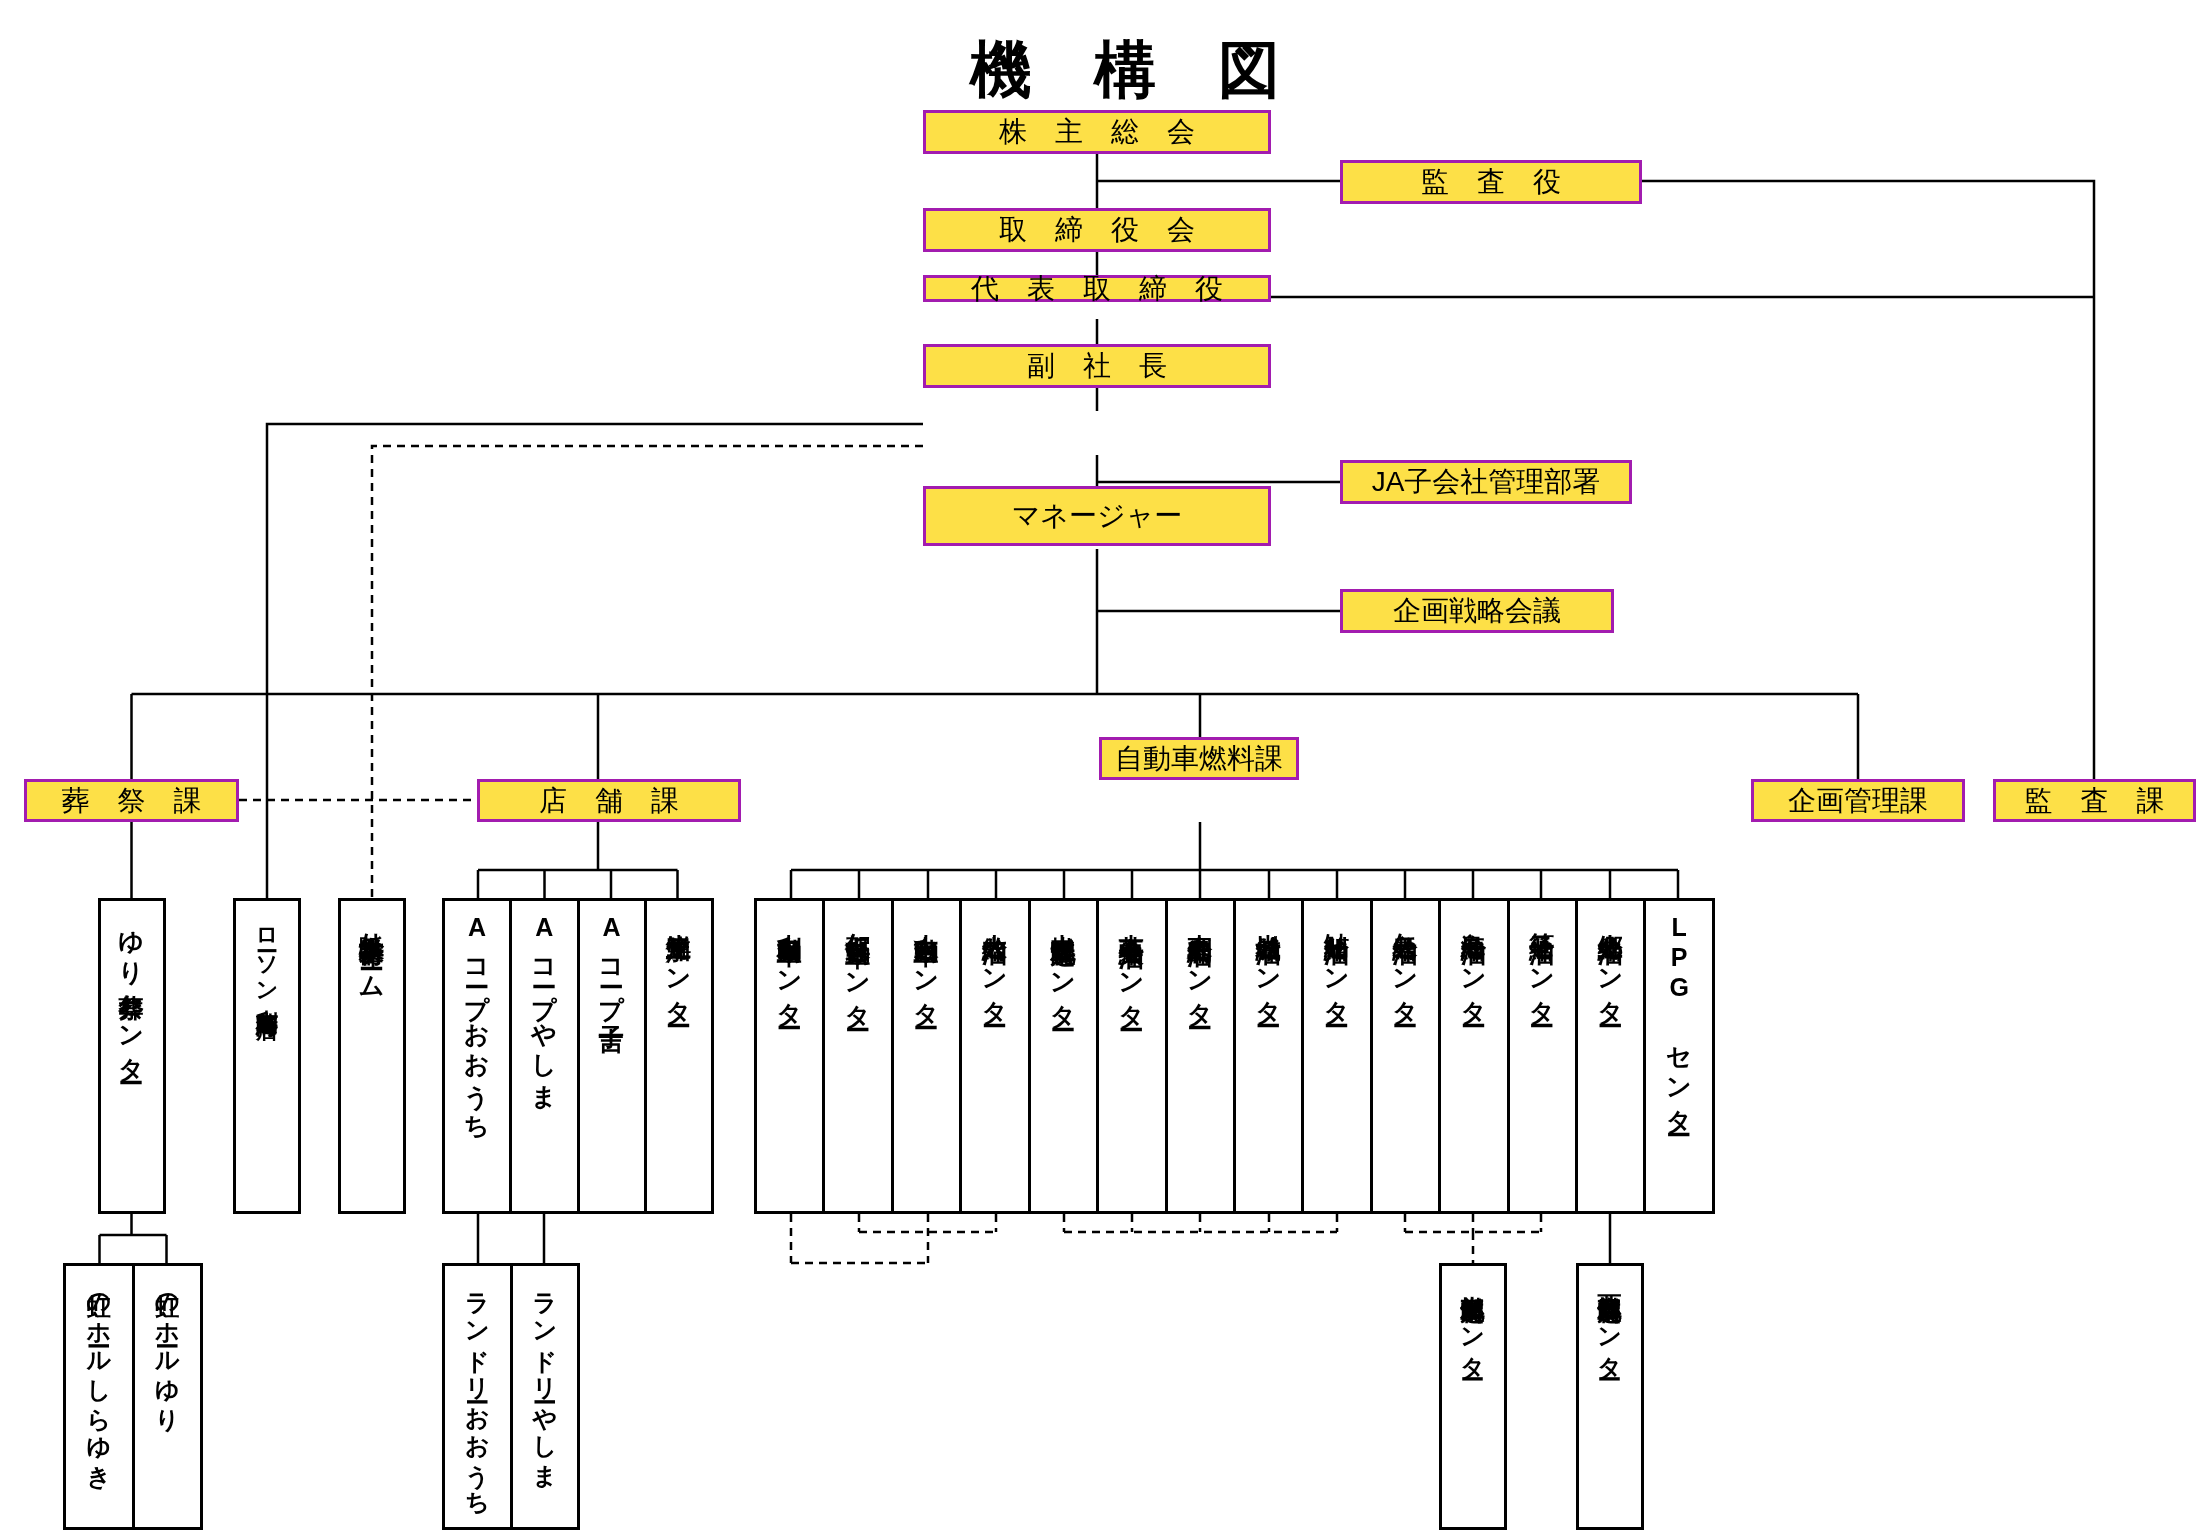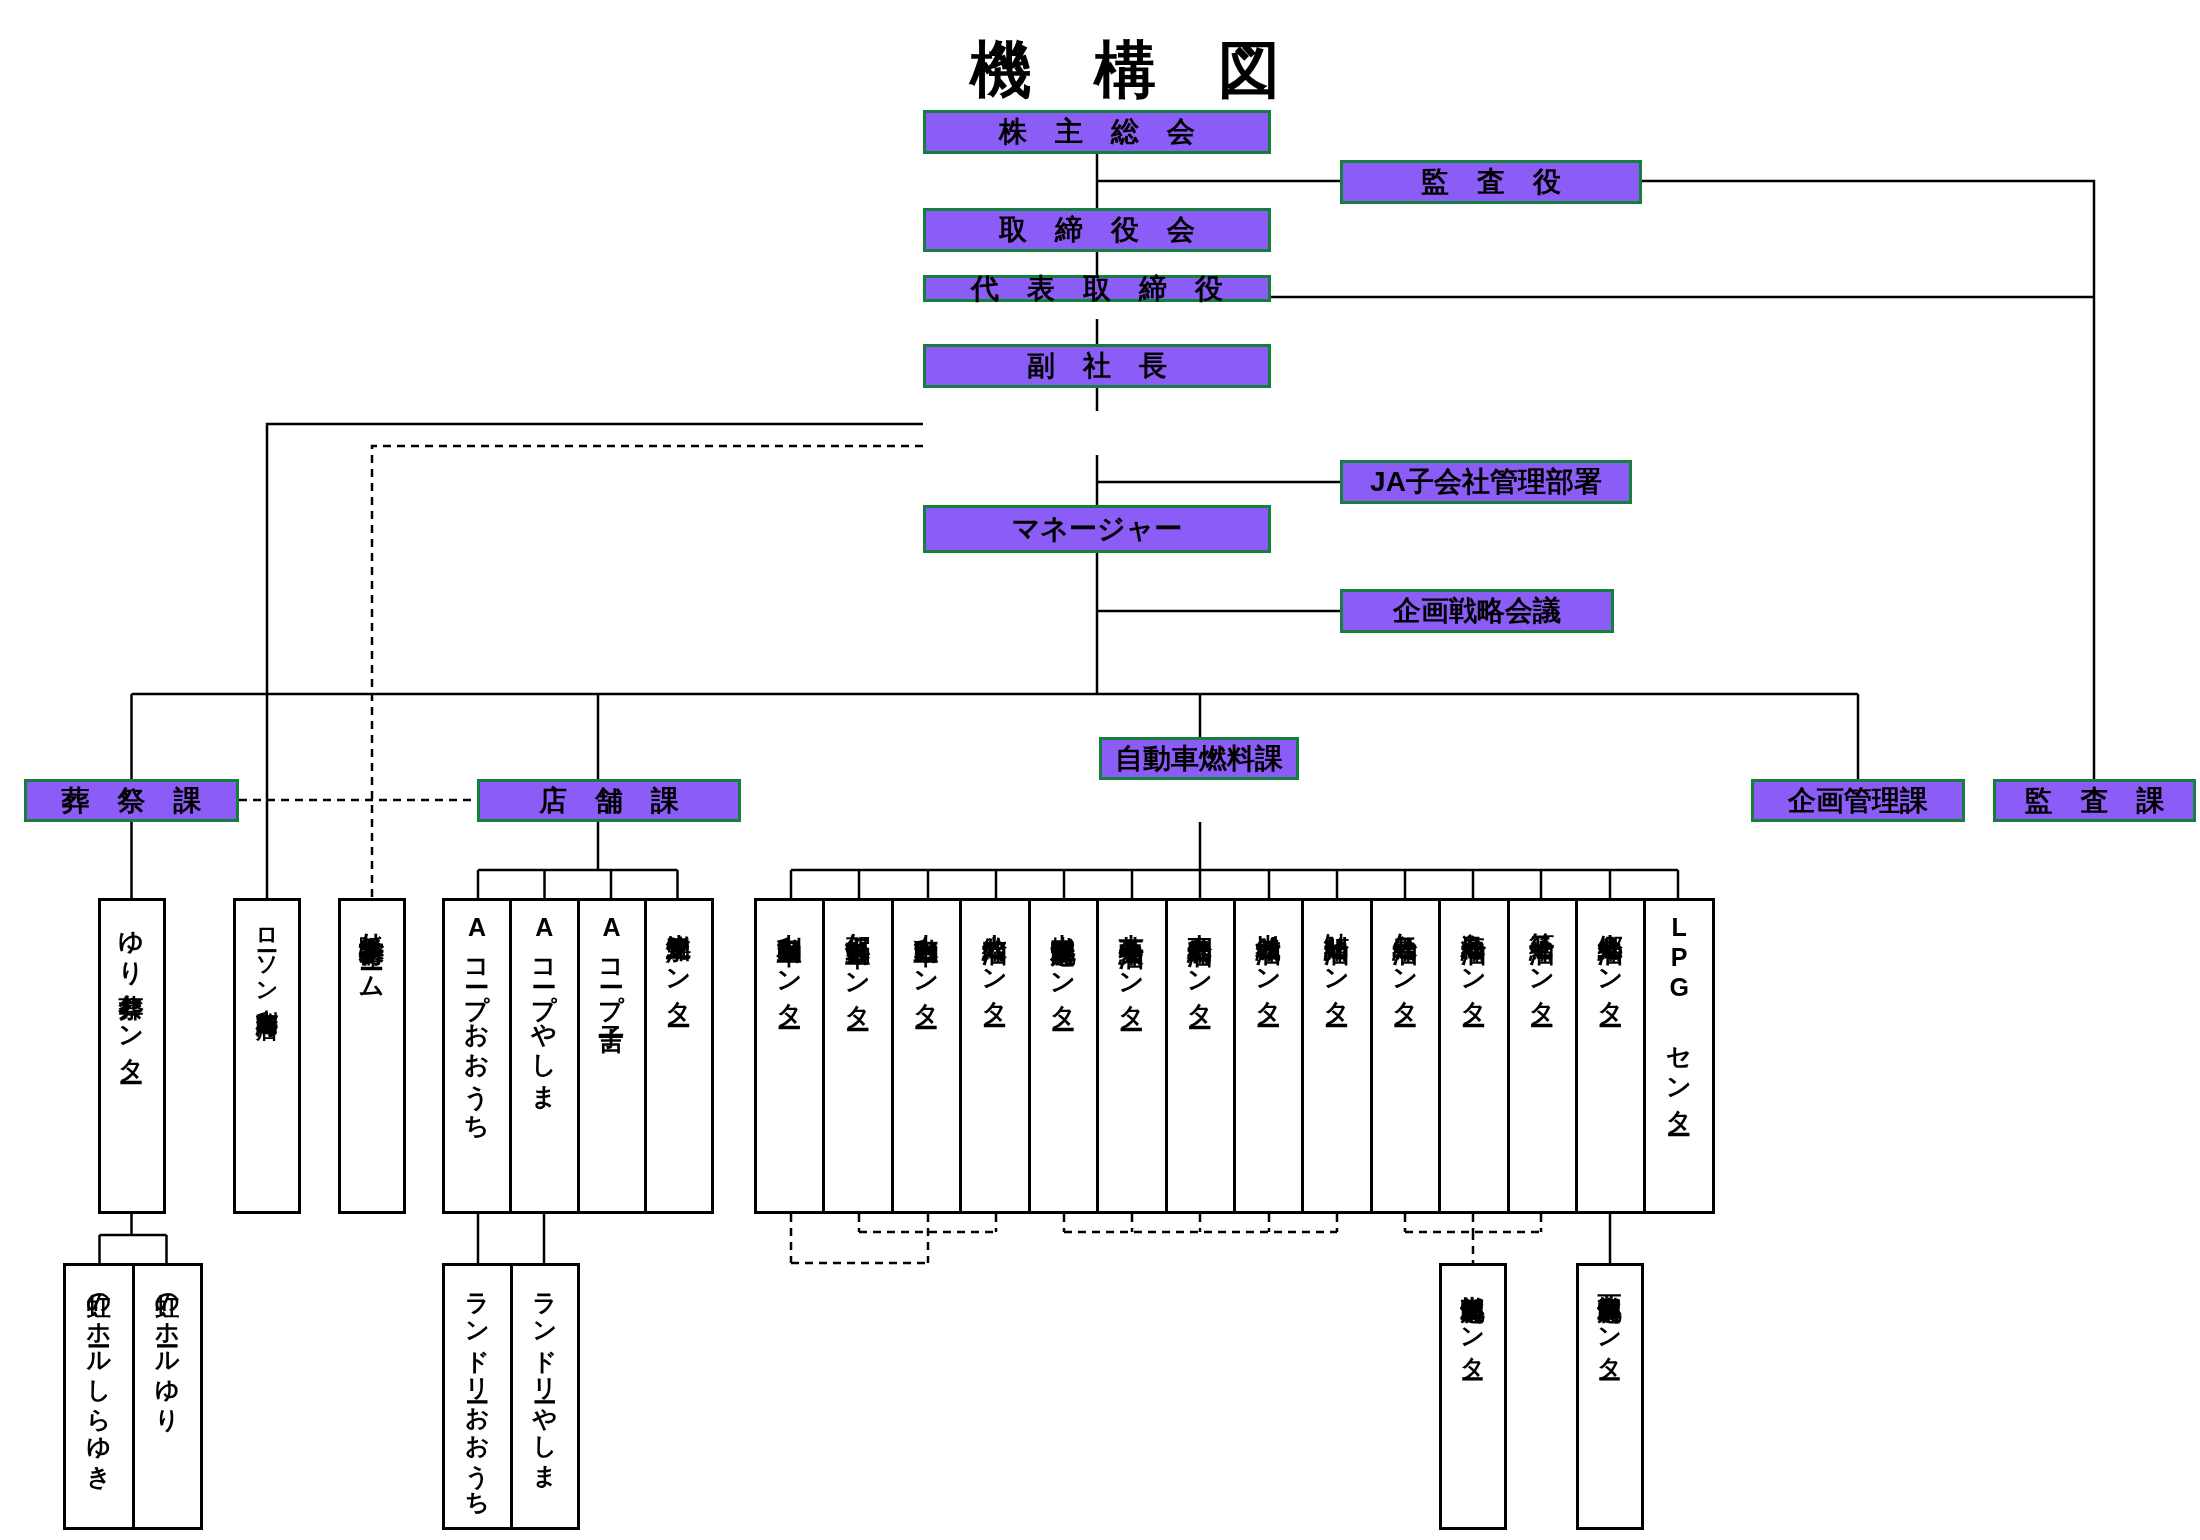--- a/index.html
+++ b/index.html
@@ -9,23 +9,23 @@
   }
   .wires{position:absolute;left:0;top:0;}
   .wires path{fill:none;stroke:#000;}
   .wires .s{stroke-width:2.5;}
   .wires .d{stroke-width:2.5;stroke-dasharray:8 6;}
   .title{
     position:absolute;left:940px;top:28px;width:370px;text-align:center;
     font-size:62px;font-weight:bold;
   }
   .hbox{
-    position:absolute;box-sizing:border-box;background:#8b5cf6;border:3px solid #15803d;
+    position:absolute;box-sizing:border-box;background:#fde047;border:3px solid #a21caf;
     display:flex;align-items:center;justify-content:center;
-    font-size:28px;font-weight:bold;white-space:nowrap;
+    font-size:28px;font-weight:normal;white-space:nowrap;
   }
   .vwrap{
     position:absolute;box-sizing:border-box;background:#fff;border:3px solid #000;
     display:flex;
   }
   .vcell{
     flex:1;box-sizing:border-box;
     writing-mode:vertical-rl;text-orientation:upright;
     font-size:25px;font-weight:bold;letter-spacing:2px;line-height:34px;
     padding-top:12px;
@@ -79,21 +79,21 @@
   </svg>
 
   <div class="title">機　構　図</div>
 
   <div class="hbox" style="left:923px;top:110px;width:348px;height:44px">株　主　総　会</div>
   <div class="hbox" style="left:1340px;top:160px;width:302px;height:44px">監　査　役</div>
   <div class="hbox" style="left:923px;top:208px;width:348px;height:44px">取　締　役　会</div>
   <div class="hbox" style="left:923px;top:275px;width:348px;height:27px">代　表　取　締　役</div>
   <div class="hbox" style="left:923px;top:344px;width:348px;height:44px">副　社　長</div>
   <div class="hbox" style="left:1340px;top:460px;width:292px;height:44px">JA子会社管理部署</div>
-  <div class="hbox" style="left:923px;top:505px;width:348px;height:48px">マネージャー</div>
+  <div class="hbox" style="left:923px;top:486px;width:348px;height:60px">マネージャー</div>
   <div class="hbox" style="left:1340px;top:589px;width:274px;height:44px">企画戦略会議</div>
 
   <div class="hbox" style="left:24px;top:779px;width:215px;height:43px">葬　祭　課</div>
   <div class="hbox" style="left:477px;top:779px;width:264px;height:43px">店　舗　課</div>
   <div class="hbox" style="left:1099px;top:737px;width:200px;height:43px">自動車燃料課</div>
   <div class="hbox" style="left:1751px;top:779px;width:214px;height:43px">企画管理課</div>
   <div class="hbox" style="left:1993px;top:779px;width:203px;height:43px">監　査　課</div>
 
   <div class="vwrap" style="left:97.5px;top:898px;width:68px;height:316px">
     <div class="vcell">ゆり葬祭センター</div>

